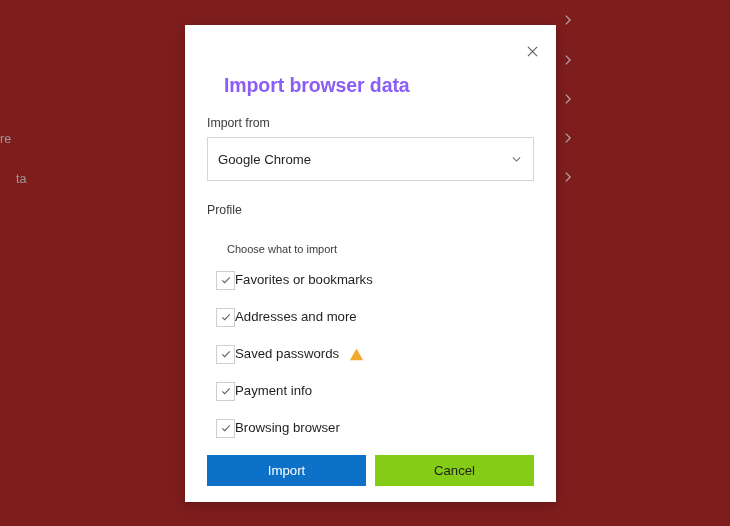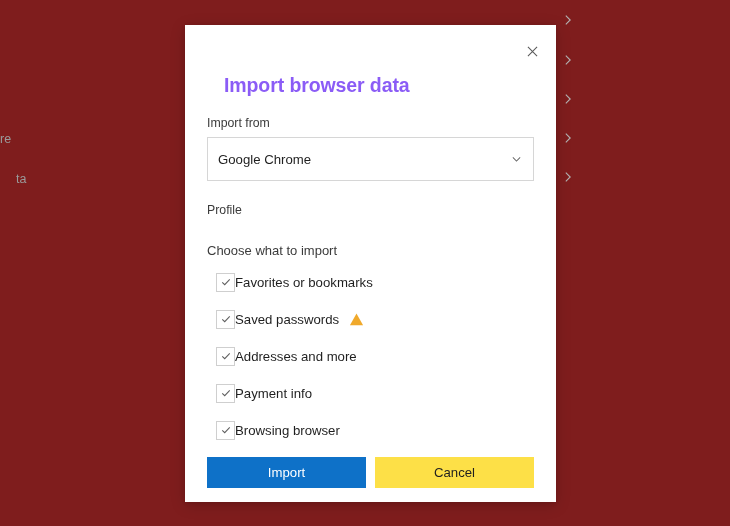--- a/index.html
+++ b/index.html
@@ -119,25 +119,26 @@
     right: 10px;
     top: 50%;
     transform: translateY(-50%);
     width: 13px;
     height: 13px;
     color: #6b6b6b;
   }
   .select-arrow svg { display: block; width: 13px; height: 13px; }
 
   .choose-label {
-    font-size: 13px;
+    font-size: 11px;
     color: #3b3b3b;
     margin-top: 25px;
     margin-bottom: 0;
     line-height: 1.2;
+    margin-left: 20px;
   }
 
   .check-list {
     margin-top: 14px;
   }
   .check-row {
     display: flex;
     align-items: center;
     height: 20px;
     margin-bottom: 17px;
@@ -188,21 +189,21 @@
     box-sizing: border-box;
     padding: 0;
   }
   .btn-primary {
     width: 160px;
     background: #0e71c8;
     color: #ffffff;
   }
   .btn-secondary {
     width: 160px;
-    background: #fde047;
+    background: #84cc16;
     color: #1f1f1f;
   }
 </style>
 </head>
 <body>
 
 <div id="page">
 
   <div class="bg-layer">
     <div class="bg-text-frag" style="left:0px; top:132px;">re</div>
@@ -271,43 +272,43 @@
           </span>
           <span class="check-label">Favorites or bookmarks</span>
         </div>
 
         <div class="check-row">
           <span class="checkbox">
             <svg viewBox="0 0 16 16" fill="none" stroke="currentColor" stroke-width="1.4">
                 <path d="M3 8.4 L6.3 11.6 L13 4.6"></path>
               </svg>
           </span>
+          <span class="check-label">Addresses and more</span>
+        </div>
+
+        <div class="check-row">
+          <span class="checkbox">
+            <svg viewBox="0 0 16 16" fill="none" stroke="currentColor" stroke-width="1.4">
+                <path d="M3 8.4 L6.3 11.6 L13 4.6"></path>
+              </svg>
+          </span>
           <span class="check-label">Saved passwords</span>
           <span class="warn-icon">
             <svg viewBox="0 0 16 16">
                 <path d="M8 1.7 L15 14.2 L1 14.2 Z" fill="#f0a92b"></path>
               </svg>
           </span>
         </div>
 
         <div class="check-row">
           <span class="checkbox">
             <svg viewBox="0 0 16 16" fill="none" stroke="currentColor" stroke-width="1.4">
                 <path d="M3 8.4 L6.3 11.6 L13 4.6"></path>
               </svg>
           </span>
-          <span class="check-label">Addresses and more</span>
-        </div>
-
-        <div class="check-row">
-          <span class="checkbox">
-            <svg viewBox="0 0 16 16" fill="none" stroke="currentColor" stroke-width="1.4">
-                <path d="M3 8.4 L6.3 11.6 L13 4.6"></path>
-              </svg>
-          </span>
           <span class="check-label">Payment info</span>
         </div>
 
         <div class="check-row">
           <span class="checkbox">
             <svg viewBox="0 0 16 16" fill="none" stroke="currentColor" stroke-width="1.4">
                 <path d="M3 8.4 L6.3 11.6 L13 4.6"></path>
               </svg>
           </span>
           <span class="check-label">Browsing browser</span>

